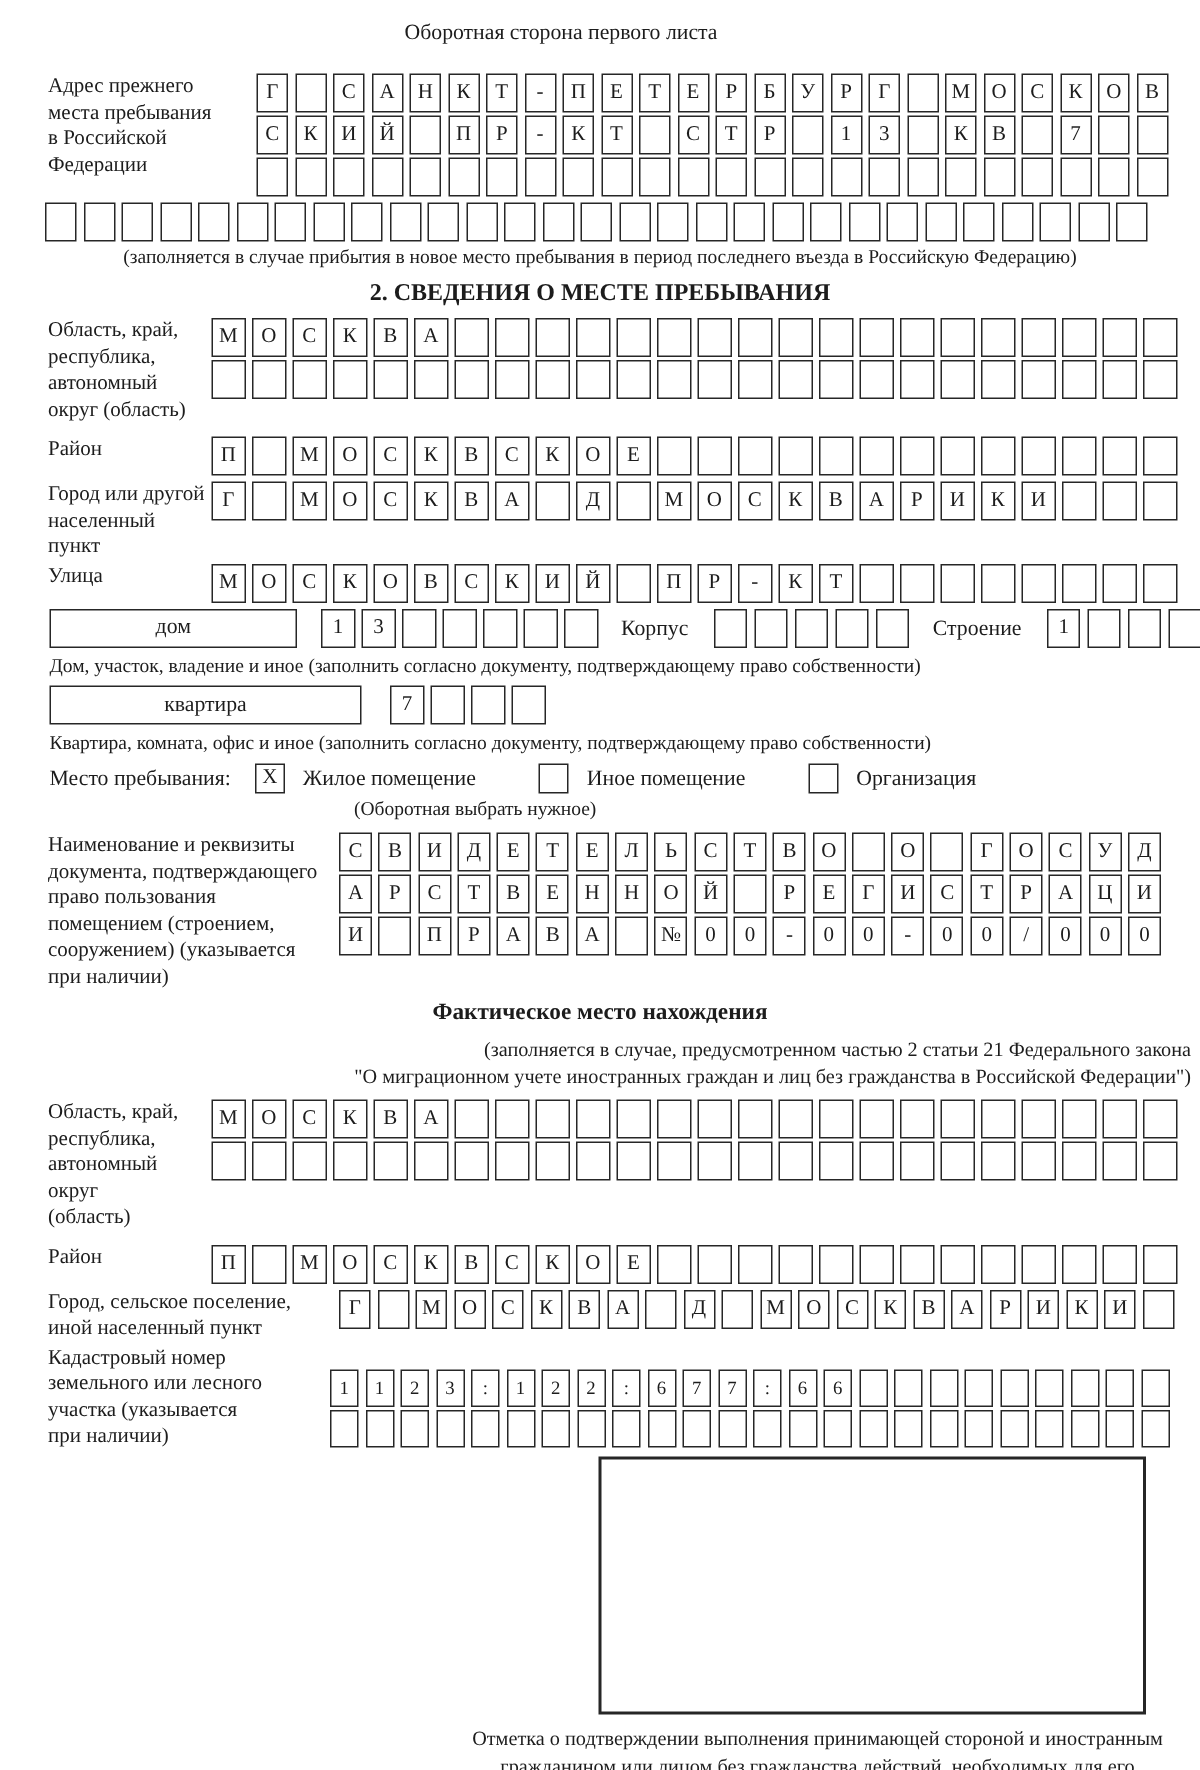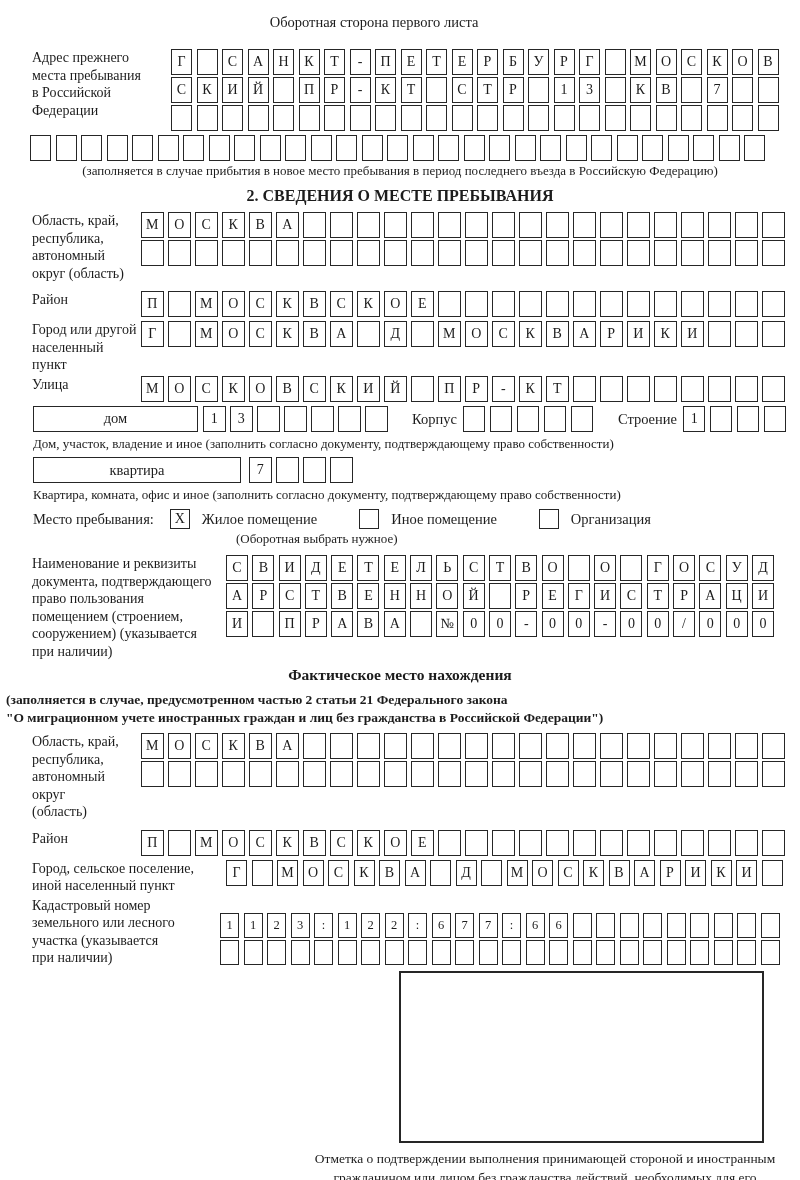--- a/index.html
+++ b/index.html
@@ -32,38 +32,38 @@
   .cells-md .cell{width:21px;margin-right:4.5px;}       
   .row4{margin:0 0 2px 24px;}
   .caption{font-size:13px;line-height:1.25;}
   .center{text-align:center;}
   .cap-left{margin:1px 0 5px 27px;}
   .cap-block1{margin-bottom:8px;}
   .sec-title{text-align:center;font-weight:bold;font-size:16px;margin:2px 0 7px 0;}
   .mb-region{margin-bottom:9px;}
   .mb-doc{margin-bottom:5px;}
   
-  .inline-row{display:flex;align-items:flex-start;margin:0 0 2px 27px;}
+  .inline-row{display:flex;align-items:flex-start;margin:0 0 2px 27px;gap:11px;}
   .wide-box{flex:none;border:1.8px solid #262626;height:26px;box-sizing:border-box;
     display:flex;align-items:center;justify-content:center;font-size:14.5px;background:#fff;}
   .box-dom{width:165px;margin-right:5px;}
   .box-kv{width:208px;margin-right:8px;}
   .inline-label{flex:none;font-size:14.5px;line-height:26px;margin:0 6px;}
-  .gap-l{margin-left:20px;}
+  .gap-l{margin-left:0;}
   
   .stay-row{display:flex;align-items:center;margin:6px 0 2px 27px;}
   .slabel{font-size:14.5px;}
   .chk{flex:none;width:20px;height:20px;border:1.7px solid #262626;box-sizing:border-box;
     display:flex;align-items:center;justify-content:center;font-size:14px;background:#fff;
     margin:0 12px 0 16px;}
   .chk-far{margin-left:42px;}
   .hint{font-size:13px;margin:1px 0 8px 230px;}
   
   .fact-title{text-align:center;font-weight:bold;font-size:15.5px;margin:6px 0 7px 0;}
-  .fact-cap{text-align:left;font-size:13.5px;line-height:1.3;font-weight:bold;}
+  .fact-cap{text-align:right;font-size:13.5px;line-height:1.3;}
   .fact-cap2{margin-bottom:7px;}
   .cad-rows{padding-top:16px;}
   
   .stamp-box{width:365px;height:172px;border:2px solid #262626;box-sizing:border-box;
     margin:4px 30px 6px auto;background:#fff;}
   .stamp-caption{width:470px;margin:0 14px 0 auto;text-align:center;font-size:13.5px;line-height:1.42;}
 </style>
 </head>
 <body>
 

